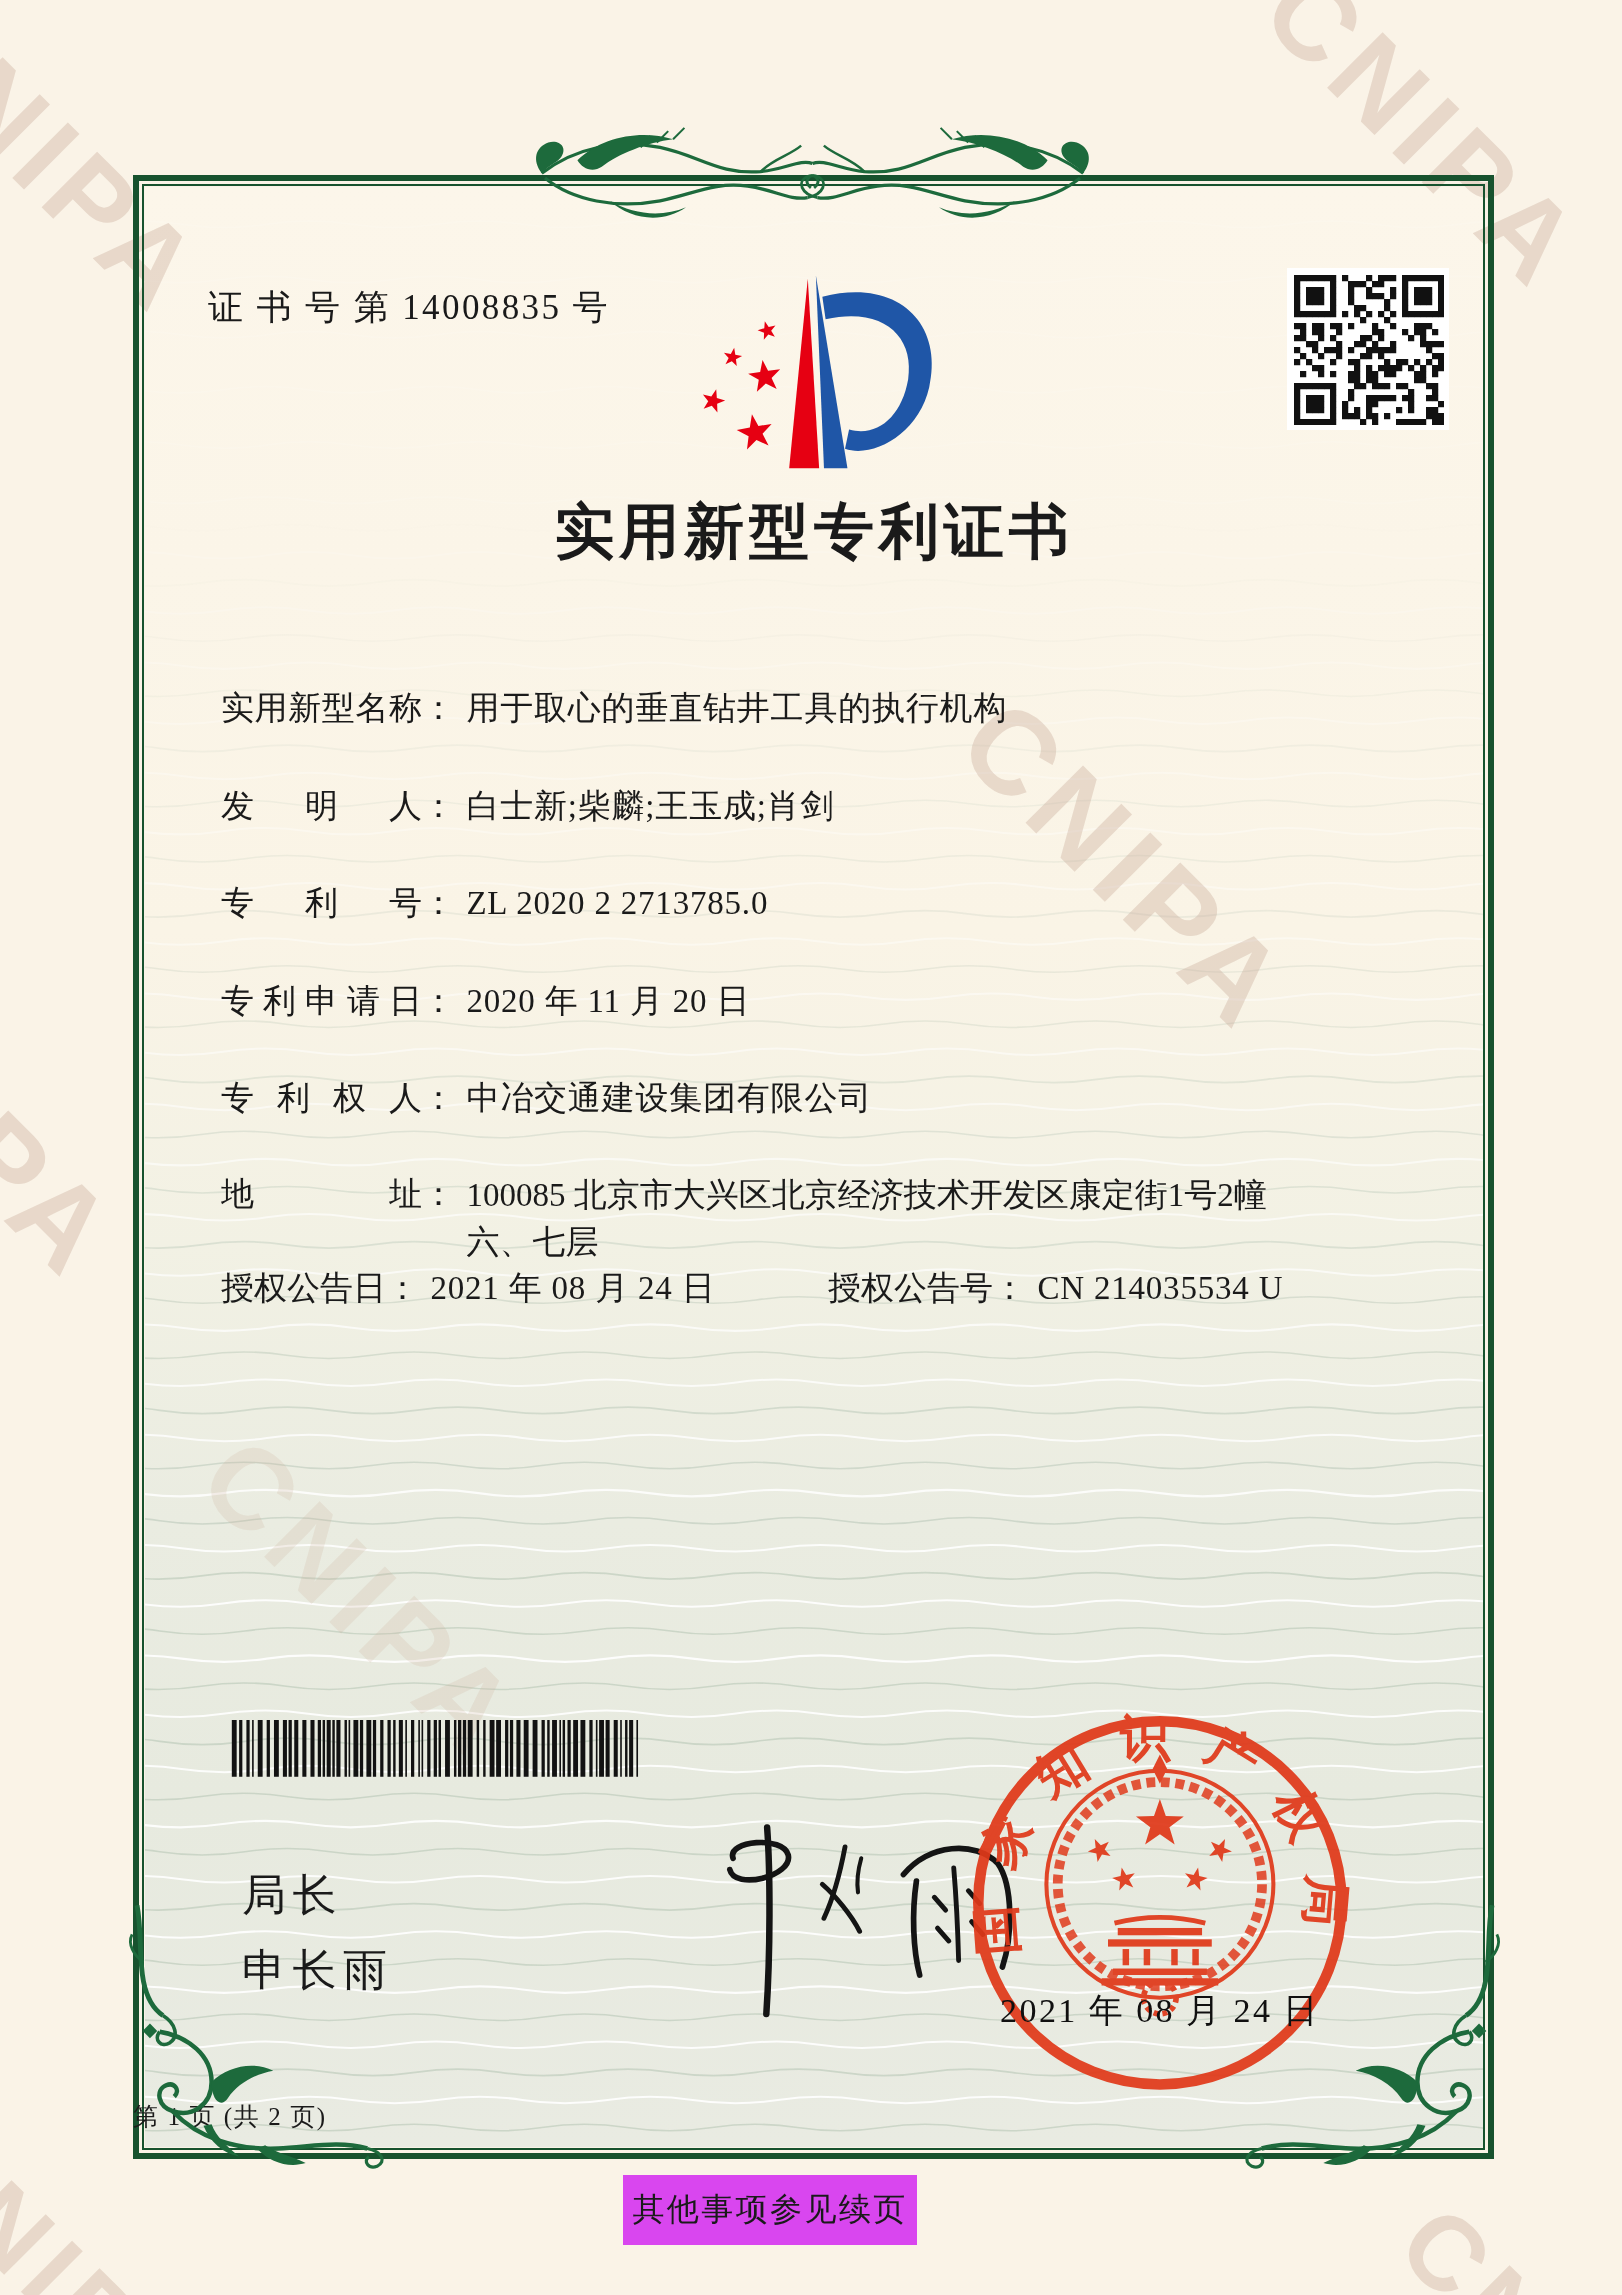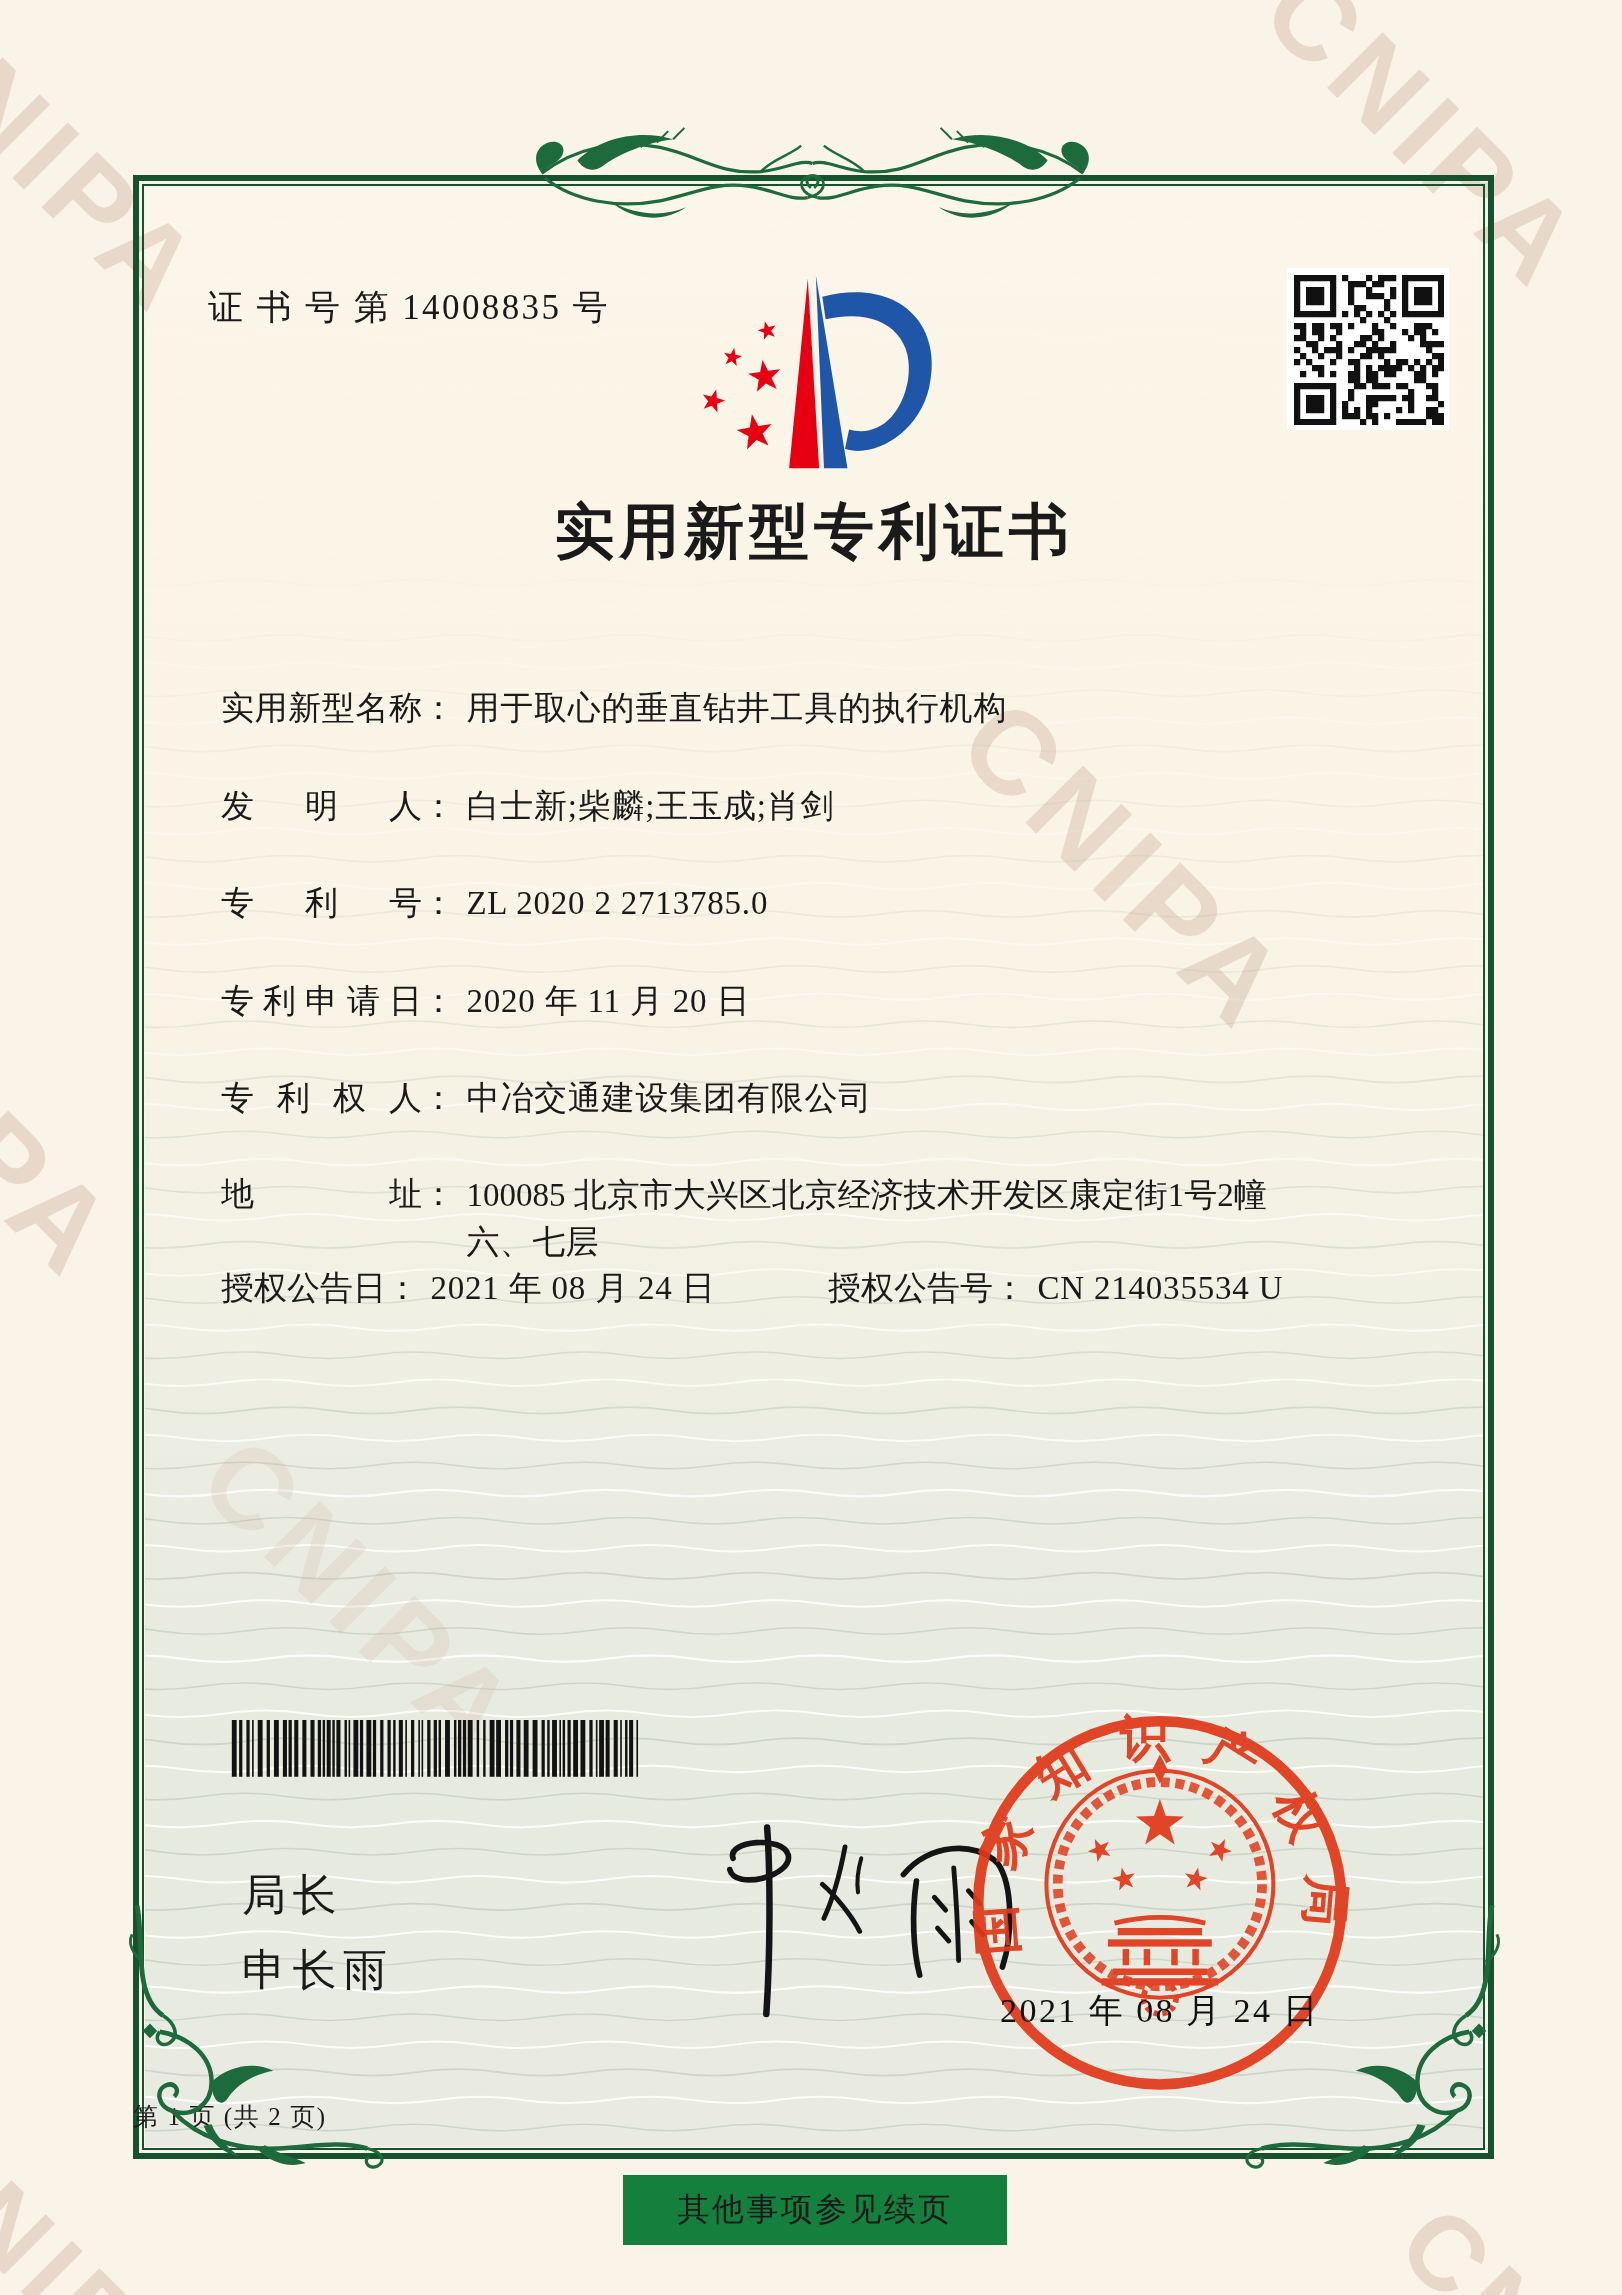--- a/index.html
+++ b/index.html
@@ -31,21 +31,21 @@
   .frow{left:221px;font-size:33px;white-space:nowrap;}
   .jlabel{display:inline-block;width:201px;text-align:justify;text-align-last:justify;vertical-align:top;}
   .colon{margin-right:11.4px;}
   .val{letter-spacing:0.8px;}
   .vlines{display:inline-block;vertical-align:top;line-height:47px;}
   .paras{left:221px;top:1332px;width:1193px;font-size:33px;line-height:45px;text-align:justify;}
   .paras p{margin:0;text-indent:2em;}
   .director{left:242px;font-size:44px;letter-spacing:6.5px;
     font-family:"Liberation Sans","DejaVu Sans",sans-serif;}
   .footer{left:133px;top:2100px;width:1362px;text-align:left;font-size:25px;letter-spacing:1.6px;}
-  .contbox{left:623px;top:2175px;width:384px;background:#15803d;text-align:center;
+  .contbox{left:623px;top:2175px;width:294px;background:#d946ef;text-align:center;
     font-size:32px;letter-spacing:2.4px;padding:13px 0;}
   .qrbox{left:1287px;top:268px;width:162px;height:162px;background:#ffffff;}
   .orn{pointer-events:none;}
 </style>
 </head>
 <body>
 
 <div class="page">
 
   <div class="frame-bg"></div>

